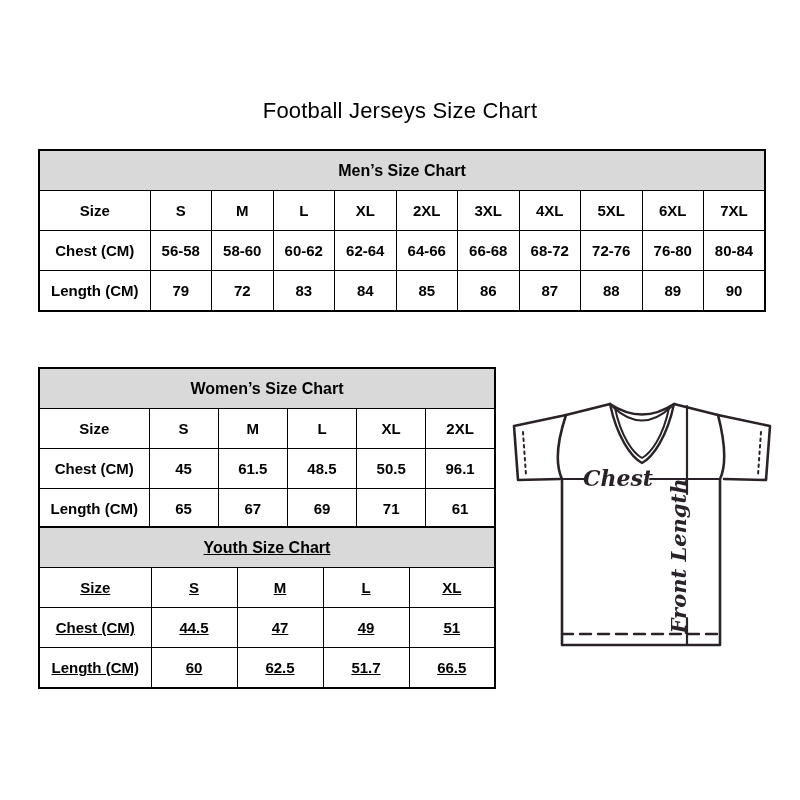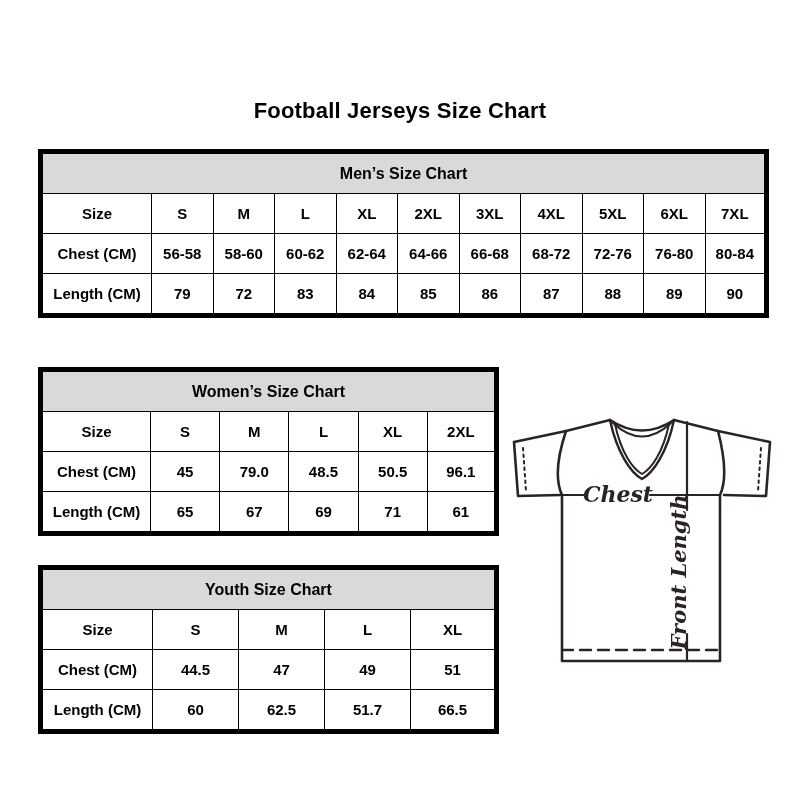--- a/index.html
+++ b/index.html
@@ -10,50 +10,50 @@
     font-family: "Liberation Sans", sans-serif;
     color: #000000;
     overflow: hidden;
   }
   .page-title {
     position: absolute;
     left: 0; top: 98px;
     width: 800px;
     text-align: center;
     font-size: 22px;
-    font-weight: bold;
+    font-weight: normal;
     letter-spacing: 0.2px;
   }
   table.size-table {
     position: absolute;
     border-collapse: collapse;
     table-layout: fixed;
-    border: 5px solid #000000;
+    border: 2px solid #000000;
   }
   table.size-table th, table.size-table td {
     border: 1px solid #000000;
     text-align: center;
     vertical-align: middle;
     padding: 0;
     height: 39px;
     font-size: 15px;
     font-weight: bold;
     overflow: hidden;
     white-space: nowrap;
   }
   table.size-table th.band {
     background: #d9d9d9;
     font-size: 16px;
   }
   #men-table   { left: 38px; top: 149px; width: 726px; }
   #women-table { left: 38px; top: 367px; width: 456px; }
-  #youth-table { left: 38px; top: 565px; width: 456px; }
+  #youth-table { left: 38px; top: 526px; width: 456px; text-decoration: underline; }
   .jersey-wrap {
     position: absolute;
-    left: 502px; top: 398px;
+    left: 502px; top: 382px;
     width: 280px; height: 300px;
   }
   .jersey-wrap svg { display: block; width: 280px; height: 300px; }
 </style>
 </head>
 <body>
 
 <div class="page-title">Football Jerseys Size Chart</div>
 
 <table class="size-table" id="men-table">
@@ -124,21 +124,21 @@
         <td>Size</td>
         <td>S</td>
         <td>M</td>
         <td>L</td>
         <td>XL</td>
         <td>2XL</td>
       </tr>
       <tr>
         <td>Chest (CM)</td>
         <td>45</td>
-        <td>79.0</td>
+        <td>61.5</td>
         <td>48.5</td>
         <td>50.5</td>
         <td>96.1</td>
       </tr>
       <tr>
         <td>Length (CM)</td>
         <td>65</td>
         <td>67</td>
         <td>69</td>
         <td>71</td>

